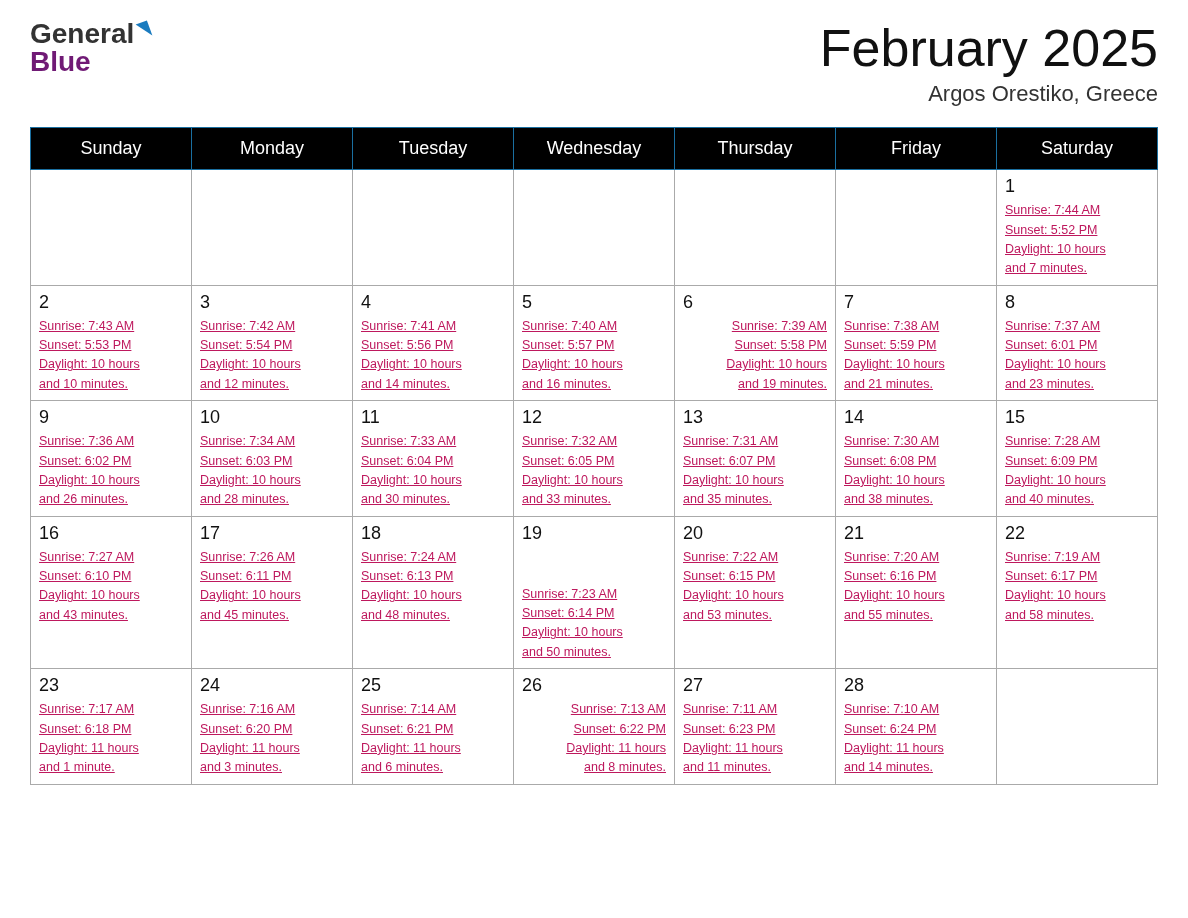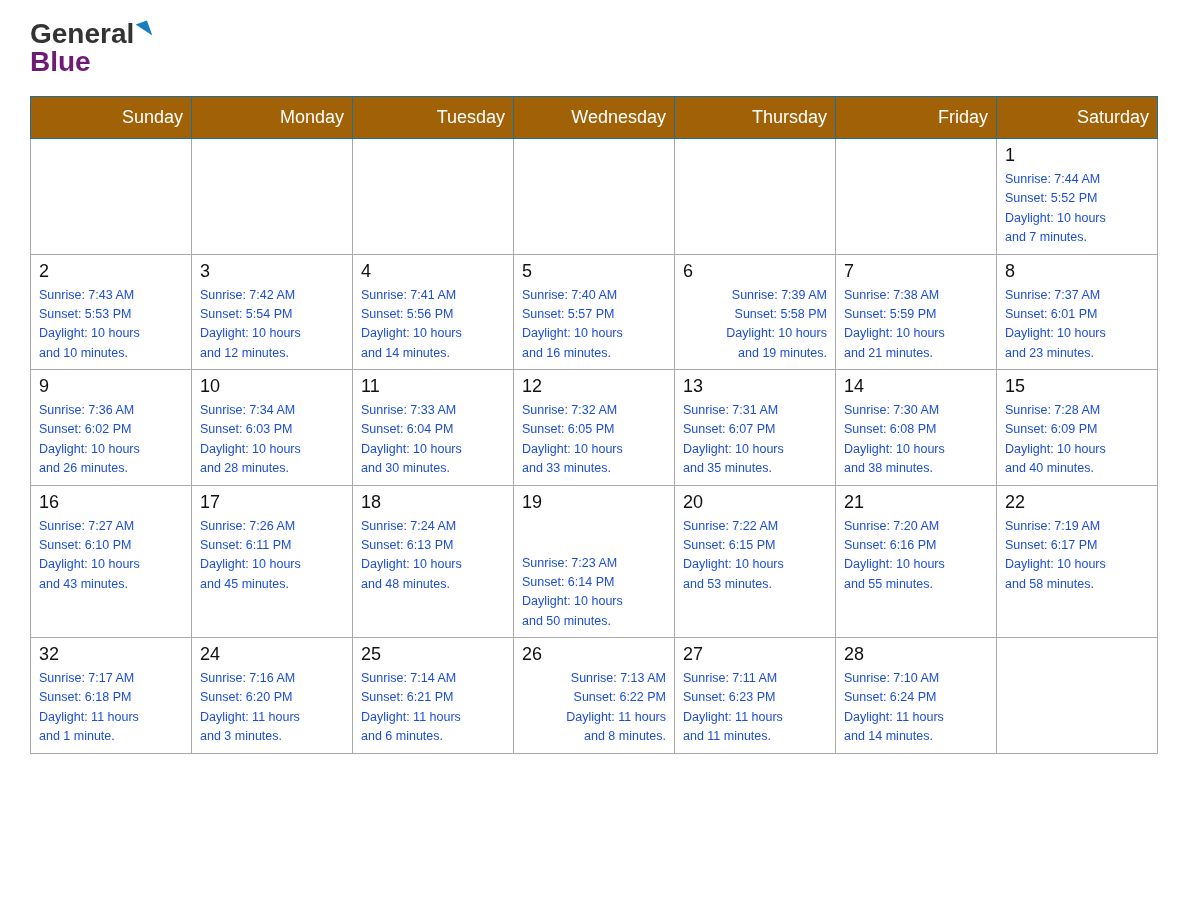--- a/index.html
+++ b/index.html
@@ -59,61 +59,66 @@
       font-size: 22px;
       color: #333;
       margin-top: 4px;
     }
     .calendar {
       width: 100%;
       border-collapse: collapse;
       margin-top: 10px;
     }
     .calendar th {
-      background-color: #a16207;
+      background-color: #000000;
       color: #fff;
       font-size: 18px;
       font-weight: normal;
       padding: 10px 8px;
-      text-align: right;
+      text-align: center;
       border: 1px solid #1a6fa0;
     }
     .calendar td {
       vertical-align: top;
       border: 1px solid #aaa;
       padding: 6px 8px;
       width: calc(100% / 7);
       min-height: 110px;
     }
     .day-num {
       font-size: 18px;
       font-weight: normal;
       color: #111;
       display: block;
       margin-bottom: 4px;
     }
     .day-info {
       font-size: 12.5px;
-      color: #1d4ed8;
+      color: #be185d;
       line-height: 1.55;
+      text-decoration: underline;
     }
     .week-row td {
       height: 105px;
     }
   </style>
 </head>
 <body>
 
 <div class="header">
   <div class="logo">
     <div style="display:flex;align-items:center;">
       <span class="logo-general">General</span>
       <span class="logo-arrow"></span>
     </div>
     <span class="logo-blue">Blue</span>
+  </div>
+  <div class="title-block">
+    <div class="month-title">February 2025</div>
+    <div class="location">Argos Orestiko, Greece</div>
   </div>
 </div>
 
 <table class="calendar">
   <thead>
     <tr>
     <th>Sunday</th>
         <th>Monday</th>
         <th>Tuesday</th>
         <th>Wednesday</th>
@@ -286,21 +291,21 @@
         <td>
           <span class="day-num">22</span>
           <div class="day-info" style="white-space: pre-line;">Sunrise: 7:19 AM
 Sunset: 6:17 PM
 Daylight: 10 hours
 and 58 minutes.</div>
         </td>
       </tr>
       <tr class="week-row">
         <td>
-          <span class="day-num">32</span>
+          <span class="day-num">23</span>
           <div class="day-info" style="white-space: pre-line;">Sunrise: 7:17 AM
 Sunset: 6:18 PM
 Daylight: 11 hours
 and 1 minute.</div>
         </td>
         <td>
           <span class="day-num">24</span>
           <div class="day-info" style="white-space: pre-line;">Sunrise: 7:16 AM
 Sunset: 6:20 PM
 Daylight: 11 hours

